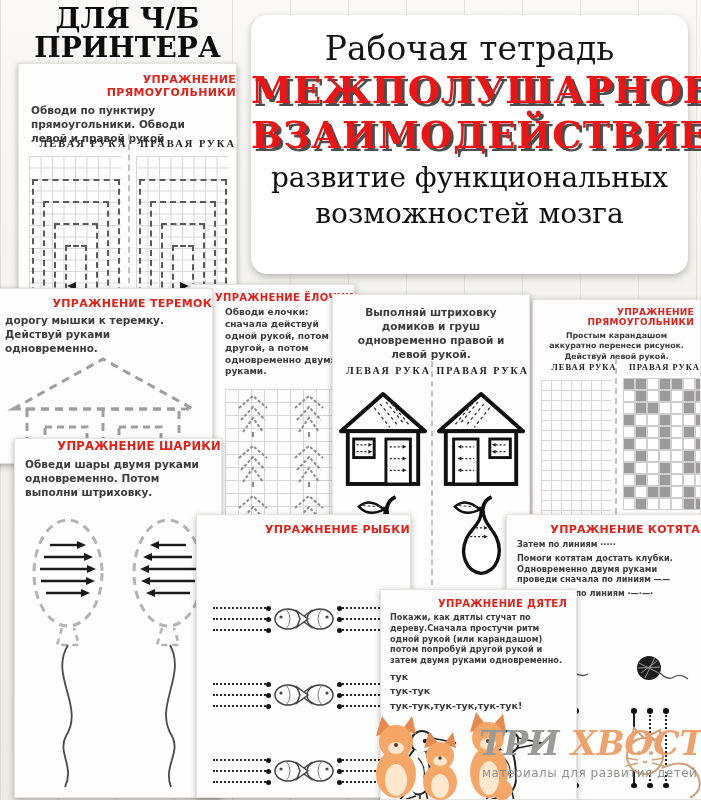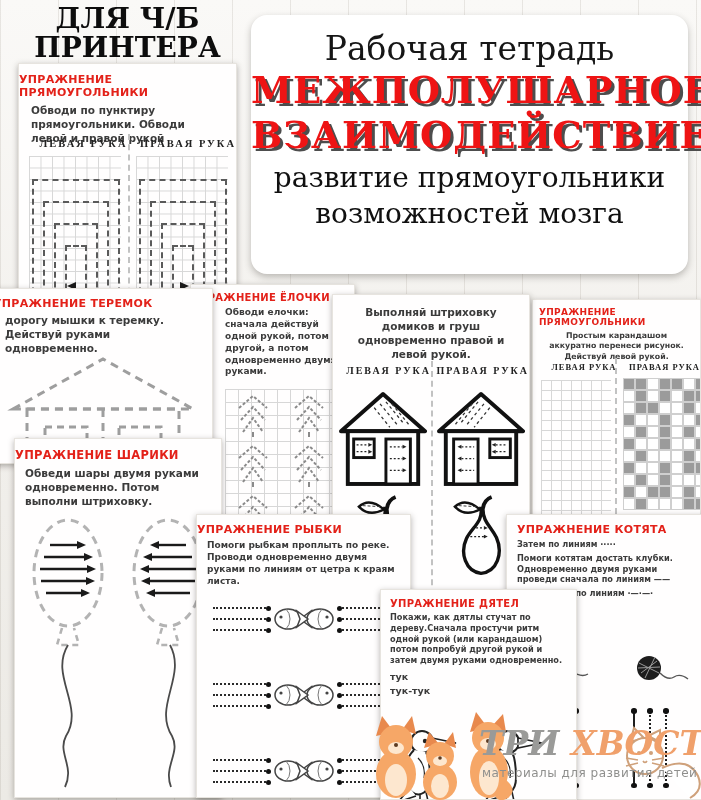--- a/index.html
+++ b/index.html
@@ -3,21 +3,21 @@
 <meta charset="utf-8">
 <style>
   html,body{margin:0;padding:0;}
   #canvas{position:relative;width:701px;height:800px;overflow:hidden;
     background-color:#f6f5f2;
     background-image:
       repeating-linear-gradient(90deg, rgba(120,110,95,.14) 0 1px, rgba(255,255,255,0) 1px 58px),
       linear-gradient(180deg,#faf9f7 0%,#f1efeb 55%,#eceae5 100%);
     font-family:"DejaVu Sans",sans-serif;}
   .sheet{position:absolute;background:#fffefe;box-shadow:0 2px 6px rgba(40,35,30,.35);border:1px solid #e7e4df;box-sizing:border-box;overflow:hidden;}
-  .ws-title{color:#e32119;font-weight:bold;text-align:left;letter-spacing:.3px;}
+  .ws-title{color:#e32119;font-weight:bold;text-align:right;letter-spacing:.3px;}
   .ws-text{color:#3b3b3b;font-weight:bold;line-height:1.32;}
   .hands{position:absolute;left:0;right:0;display:flex;color:#222;font-weight:bold;letter-spacing:2px;}
   .hands span{flex:1;text-align:right;font-family:Liberation Serif, serif;}
   .vdash{position:absolute;border-left:2px dashed #c2c2c2;width:0;}
   .gridbg{background-image:linear-gradient(#d7d7d7 1px,transparent 1px),linear-gradient(90deg,#d7d7d7 1px,transparent 1px);}
   .panel{position:absolute;background-size:11.5px 11.5px;}
   .dr{position:absolute;border:2px dashed #5a5a5a;}
   .arrow-l,.arrow-r{position:absolute;width:0;height:0;border-top:4px solid transparent;border-bottom:4px solid transparent;}
   .arrow-l{border-right:9px solid #1a1a1a;}
   .arrow-r{border-left:9px solid #1a1a1a;}
@@ -63,21 +63,21 @@
   #ws-rect-right{left:532px;top:299px;width:169px;height:216px;z-index:2;padding:7px 6px 0 6px;}
   #ws-rect-right .ws-title{font-size:9px;}
   #ws-rect-right .ws-text{font-size:7.8px;padding:4px 4px 0 4px;text-align:center;}
   #ws-rect-right .hands{top:62px;font-size:8.5px;letter-spacing:1px;}
   #ws-rect-right .vdash{left:82px;top:58px;bottom:0;}
   #ws-rect-right .egrid{position:absolute;left:8px;top:80px;width:70px;height:136px;background-size:10px 10px;}
   #pattern-grid{position:absolute;left:90px;top:78px;display:grid;grid-auto-rows:12px;}
   #pattern-grid div{width:12px;height:12px;border:0.5px solid #cfcfcf;box-sizing:border-box;background:#fff;}
   #pattern-grid div.f{background:#9b9b9b;}
   
-  #ws-shariki{left:14px;top:438px;width:208px;height:360px;z-index:4;padding-top:9px;}
+  #ws-shariki{left:14px;top:438px;width:208px;height:360px;z-index:4;}
   #ws-shariki .ws-title{font-size:11.5px;}
   #ws-shariki .ws-text{font-size:10.5px;padding:5px 10px 0 10px;}
   #ws-shariki .bal{position:absolute;top:72px;}
   #ws-shariki .bl{left:6px;} #ws-shariki .br{left:106px;}
   
   #ws-rybki{left:196px;top:514px;width:215px;height:284px;z-index:5;padding-top:8px;}
   #ws-rybki .ws-title{font-size:11px;}
   #ws-rybki .ws-text{font-size:9px;padding:4px 10px 0 10px;}
   .fishrow{position:absolute;left:0;right:0;display:flex;align-items:center;justify-content:center;gap:3px;}
   .lstack{display:flex;flex-direction:column;gap:9px;}
@@ -391,21 +391,20 @@
         <polygon points="29,66 20,70 29,74" fill="#1a1a1a"></polygon>
       <line x1="34" y1="82" x2="69" y2="82" stroke="#1a1a1a" stroke-width="2.4"></line>
         <polygon points="34,78 25,82 34,86" fill="#1a1a1a"></polygon>
       <path d="M41,117 L36,134 L58,134 L53,117" fill="none" stroke="#b3b3b3" stroke-width="2.6" stroke-dasharray="6,5"></path>
       <path d="M49,134 C66,165 32,195 51,225 C60,242 42,255 50,276" fill="none" stroke="#4a4a4a" stroke-width="1.8"></path>
     </svg>
   </div>
 
   <div class="sheet" id="ws-rybki">
     <div class="ws-title">УПРАЖНЕНИЕ РЫБКИ</div>
-    <div class="ws-text">Помоги рыбкам проплыть по реке. Проводи одновременно двумя руками по линиям от цетра к краям листа.</div>
     <div class="fishrow" style="top:86px;">
       <div class="lstack l">
           <div class="fl"></div>
           <div class="fl"></div>
           <div class="fl"></div>
         </div>
       <svg width="64" height="36" viewBox="0 0 64 36">
         <path d="M28,18 L39,10 L36,18 L39,26 Z" fill="#fff" stroke="#444" stroke-width="1.5"></path>
         <ellipse cx="16" cy="18" rx="13" ry="10" fill="#fff" stroke="#444" stroke-width="1.5"></ellipse>
         <circle cx="9" cy="16" r="1.6" fill="#444"></circle>
@@ -494,20 +493,21 @@
     <div class="vl dt" style="left:142px;top:196px;"></div>
     <div class="vl dt" style="left:158px;top:196px;"></div>
   </div>
 
   <div class="sheet" id="ws-dyatel">
     <div class="ws-title">УПРАЖНЕНИЕ ДЯТЕЛ</div>
     <div class="ws-text">Покажи, как дятлы стучат по дереву.Сначала простучи ритм одной рукой (или карандашом) потом попробуй другой рукой и затем двумя руками одновременно.</div>
     <div class="rhythm">
       <div>тук</div>
       <div>тук-тук</div>
+      <div>тук-тук,тук-тук,тук-тук!</div>
     </div>
     <svg class="bird b1" width="72" height="75" viewBox="0 0 70 75">
       <circle cx="28" cy="14" r="11" fill="#fff" stroke="#222" stroke-width="2"></circle>
       <polygon points="38,10 62,15 38,20" fill="#fff" stroke="#222" stroke-width="1.6"></polygon>
       <circle cx="31" cy="13" r="2.2" fill="#222"></circle>
       <path d="M20,22 C8,34 8,56 18,64 C26,70 36,64 36,50 C36,36 34,28 32,24" fill="#fff" stroke="#222" stroke-width="2"></path>
       <path d="M16,60 L4,74 L22,68" fill="#fff" stroke="#222" stroke-width="1.6"></path>
       <path d="M24,30 q8,8 6,20" fill="none" stroke="#222" stroke-width="1.2"></path>
       <line x1="26" y1="66" x2="26" y2="74" stroke="#222" stroke-width="1.6"></line>
       <line x1="32" y1="64" x2="34" y2="73" stroke="#222" stroke-width="1.6"></line>
@@ -521,21 +521,21 @@
       <path d="M24,30 q8,8 6,20" fill="none" stroke="#222" stroke-width="1.2"></path>
       <line x1="26" y1="66" x2="26" y2="74" stroke="#222" stroke-width="1.6"></line>
       <line x1="32" y1="64" x2="34" y2="73" stroke="#222" stroke-width="1.6"></line>
     </svg>
   </div>
 
   <div id="title-card">
     <div class="sub">Рабочая тетрадь</div>
     <div class="big">МЕЖПОЛУШАРНОЕ</div>
     <div class="big">ВЗАИМОДЕЙСТВИЕ</div>
-    <div class="tag">развитие прямоугольники</div>
+    <div class="tag">развитие функциональных</div>
     <div class="tag">возможностей мозга</div>
   </div>
 
   <svg id="kitten" width="85" height="74" viewBox="0 0 85 74">
     <polygon points="12,16 16,2 26,12" fill="#fff" stroke="#cfa17b" stroke-width="2"></polygon>
     <polygon points="30,10 42,4 42,16" fill="#fff" stroke="#cfa17b" stroke-width="2"></polygon>
     <circle cx="27" cy="30" r="18" fill="#fff" stroke="#cfa17b" stroke-width="2"></circle>
     <circle cx="21" cy="27" r="2" fill="#cfa17b"></circle>
     <circle cx="33" cy="27" r="2" fill="#cfa17b"></circle>
     <path d="M25,35 q2,3 4,0" fill="none" stroke="#cfa17b" stroke-width="1.6"></path>

